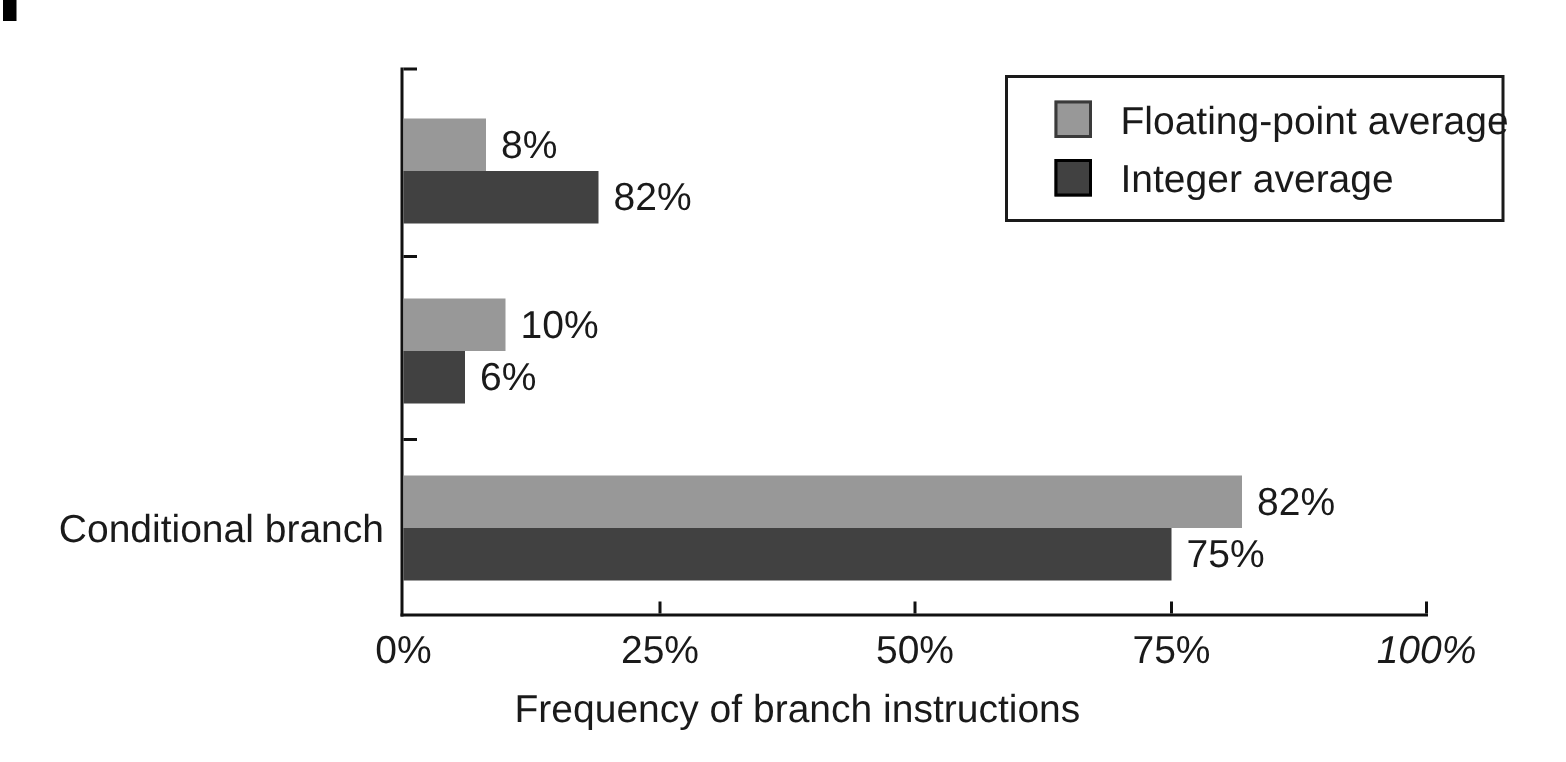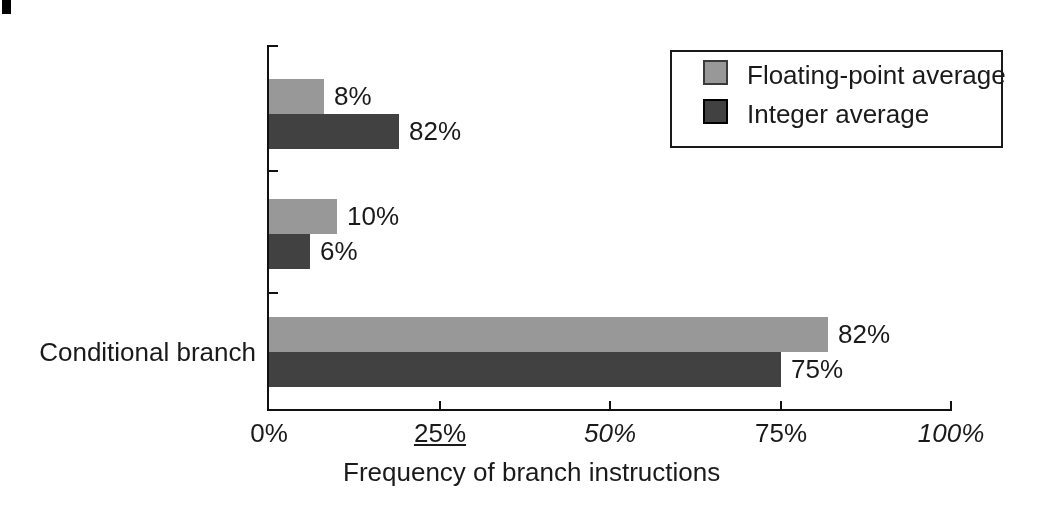--- a/index.html
+++ b/index.html
@@ -31,21 +31,21 @@
   }
   .x-axis-title{
     left:343px;top:456px;width:600px;text-align:left;
     font-size:26px;line-height:32px;
   }
   .legend{
     left:670px;top:50px;width:329px;height:94px;
     border:2px solid #1a1a1a;background:#fff;
   }
   .legend-row{
-    display:flex;height:39px;
+    display:flex;align-items:center;height:39px;
     padding-left:31px;gap:19px;
   }
   .legend-row.first{margin-top:8px;}
   .legend-swatch{width:21px;height:21px;flex:0 0 auto;}
   .legend-label{font-size:26px;line-height:30px;white-space:nowrap;}
 </style>
 </head>
 <body>
 
 <div class="chart">
@@ -68,23 +68,23 @@
     </div>
   </div>
 
   <div class="abs x-axis-title">Frequency of branch instructions</div>
 
 <div class="abs y-tick" style="top: 45px;"></div>
     <div class="abs y-tick" style="top: 170px;"></div>
     <div class="abs y-tick" style="top: 292px;"></div>
     <div class="abs x-tick-label" style="left: 209px;">0%</div>
     <div class="abs x-tick" style="left: 439px;"></div>
-    <div class="abs x-tick-label" style="left: 380px; text-decoration: underline;">25%</div>
+    <div class="abs x-tick-label" style="left: 380px;">25%</div>
     <div class="abs x-tick" style="left: 609px;"></div>
-    <div class="abs x-tick-label" style="left: 550px; font-style: italic;">50%</div>
+    <div class="abs x-tick-label" style="left: 550px;">50%</div>
     <div class="abs x-tick" style="left: 780px;"></div>
     <div class="abs x-tick-label" style="left: 721px;">75%</div>
     <div class="abs x-tick" style="left: 950px;"></div>
     <div class="abs x-tick-label" style="left: 891px; font-style: italic;">100%</div>
     <div class="abs bar" style="left: 269px; top: 79px; width: 55px; background: rgb(152, 152, 152);"></div>
     <div class="abs bar-value-label" style="left: 334px; top: 79px;">8%</div>
     <div class="abs bar" style="left: 269px; top: 114px; width: 130px; background: rgb(65, 65, 65);"></div>
     <div class="abs bar-value-label" style="left: 409px; top: 114px;">82%</div>
     <div class="abs bar" style="left: 269px; top: 199px; width: 68px; background: rgb(152, 152, 152);"></div>
     <div class="abs bar-value-label" style="left: 347px; top: 199px;">10%</div>

